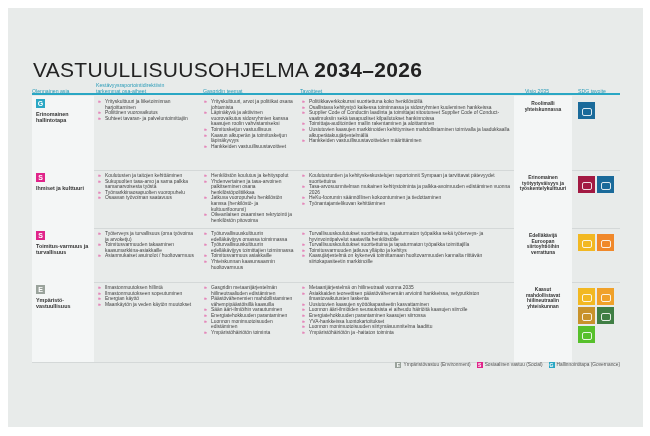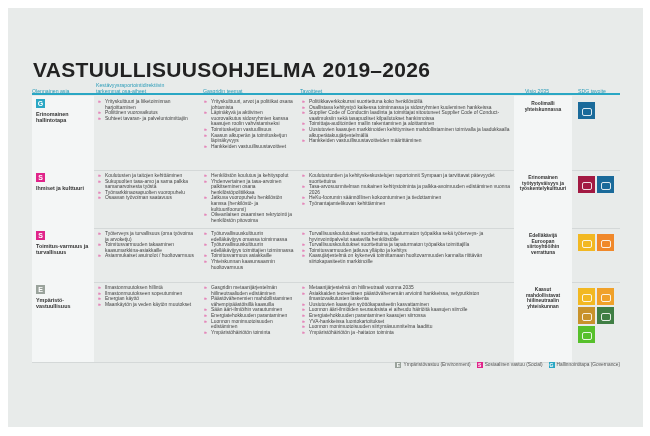--- a/index.html
+++ b/index.html
@@ -1,19 +1,19 @@
 <!DOCTYPE html>
 <html><head>
 <meta charset="utf-8">
 <style>
   html, body { margin:0; padding:0; background:#ffffff; }
   body { width:650px; height:436px; position:relative; overflow:hidden; font-family:"Liberation Sans", sans-serif; }
   .panel { position:absolute; left:8px; top:8px; width:635px; height:419px; background:#e8ebea; }
   .title { position:absolute; left:33px; top:58px; font-size:21px; color:#222; letter-spacing:0.3px; white-space:nowrap; }
-  .title .light { font-weight:bold; }
+  .title .light { font-weight:normal; }
   .title .bold { font-weight:bold; }
   .hdr { position:absolute; top:83px; font-size:5.2px; color:#2a9cb8; line-height:6px; }
   .hdrline { position:absolute; left:32px; top:93px; width:588px; height:2px; background:#2aa7c4; }
   .row { position:absolute; left:32px; width:588px; border-bottom:1px solid #d4d8d8; }
   .cell { position:absolute; top:0; bottom:0; box-sizing:border-box; padding:3px 4px; font-size:4.9px; line-height:5.6px; color:#444; }
   .c-label { left:0; width:62px; background:#f4f6f6; }
   .c-sub { left:62px; width:106px; }
   .c-theme { left:168px; width:98px; }
   .c-goal { left:266px; width:216px; }
   .c-vision { left:482px; width:58px; background:#f4f6f6; text-align:center; font-weight:bold; color:#333; padding-top:5px; }
@@ -29,21 +29,21 @@
   .legend { position:absolute; left:292px; top:362px; width:328px; font-size:4.8px; color:#555; display:flex; justify-content:flex-end; gap:6px; align-items:center; white-space:nowrap; }
   .legend .lb { display:inline-block; width:6px; height:6px; color:#fff; font-size:5px; line-height:6px; text-align:center; font-weight:bold; margin-right:2px; vertical-align:middle; }
 </style>
 </head>
 <body>
 
 <div class="panel"></div>
 
 <div class="title">
   <span class="light">VASTUULLISUUSOHJELMA</span>
-  <span class="bold">2019–2026</span>
+  <span class="bold">2034–2026</span>
 </div>
 
 <div class="hdr" style="left:32px;top:88px;">Olennainen asia</div>
 <div class="hdr" style="left:96px;top:82px;width:90px;">Kestävyysraportointidirektiivin tarkemmat osa-aiheet</div>
 <div class="hdr" style="left:203px;top:88px;">Gasgridin teemat</div>
 <div class="hdr" style="left:300px;top:88px;">Tavoitteet</div>
 <div class="hdr" style="left:525px;top:88px;">Visio 2035</div>
 <div class="hdr" style="left:578px;top:88px;">SDG tavoite</div>
 <div class="hdrline"></div>
 

